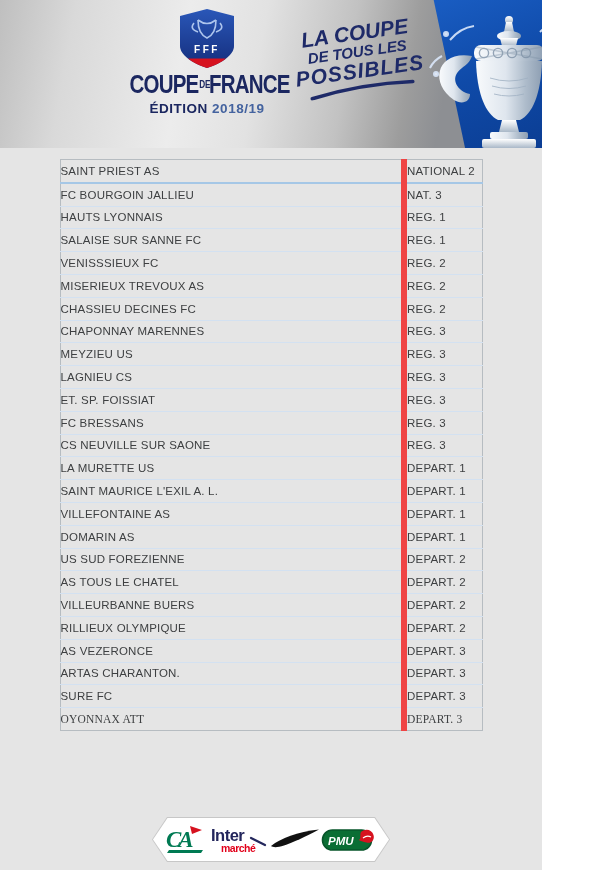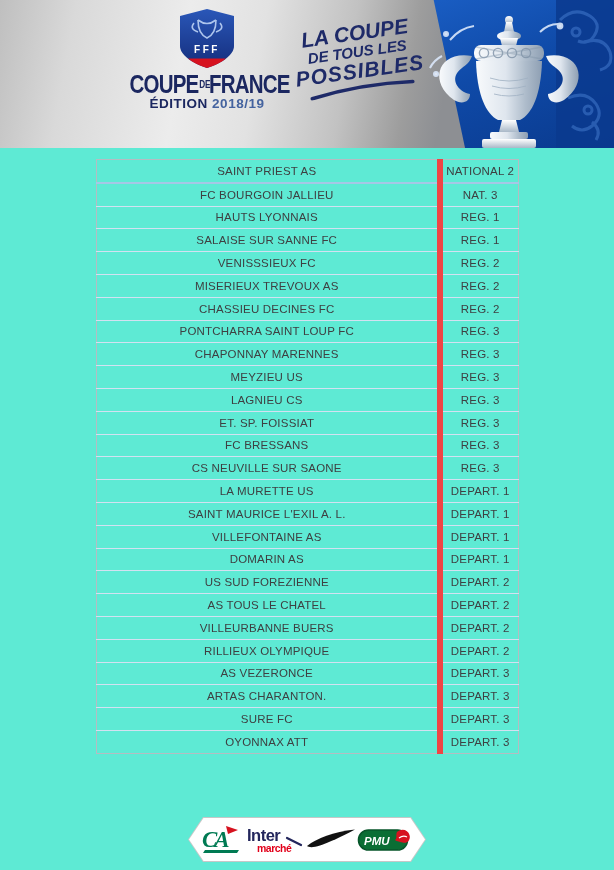--- a/index.html
+++ b/index.html
@@ -1,35 +1,35 @@
 <!DOCTYPE html>
 <html><head>
 <meta charset="utf-8">
 <style>
   html,body{margin:0;padding:0;background:#fff;}
-  .page{position:relative;width:614px;height:870px;background:#5eead4;overflow:hidden;
+  .page{position:relative;width:542px;height:870px;background:#e5e5e5;overflow:hidden;
         font-family:"Liberation Sans",sans-serif;}
 
   
   .banner{position:relative;width:614px;height:148px;
           background:linear-gradient(100deg,#bfbfbf 0%,#d9d9d9 12%,#ececec 30%,#e2e2e2 42%,#c2c2c2 56%,#9d9d9d 66%,#8d8f93 72%);
           overflow:hidden;}
   .blue-panel{position:absolute;top:0;right:0;width:196px;height:148px;
           background:linear-gradient(160deg,#1a5ec4 0%,#0f4aa8 45%,#0a3a8e 100%);
           clip-path:polygon(8% 0,100% 0,100% 100%,24% 100%);}
   .blue-band{position:absolute;top:0;right:0;width:58px;height:148px;background:#0a3a8e;opacity:.85;}
   .damask{position:absolute;opacity:.55;}
 
   .brand{position:absolute;left:112px;top:8px;width:190px;text-align:center;}
   .shield{display:block;margin:0 auto;}
   .wordmark{margin-top:2px;color:#1b2760;font-weight:bold;font-size:25px;letter-spacing:-1px;
             display:inline-block;transform:scaleX(.82);white-space:nowrap;line-height:1;}
   .wordmark .de{display:inline-block;vertical-align:middle;width:11px;font-size:10px;letter-spacing:0;
             line-height:.9;word-break:break-all;margin:0 1px 4px 1px;}
-  .edition{font-size:13.5px;font-weight:bold;letter-spacing:.5px;line-height:1;}
+  .edition{margin-top:5px;font-size:13.5px;font-weight:bold;letter-spacing:.5px;line-height:1;}
   .edition .ed-label{color:#1b2760;}
   .edition .ed-year{color:#44639f;}
 
   .slogan{position:absolute;left:283px;top:22px;width:150px;transform:rotate(-8deg);
           color:#1e2a68;font-weight:bold;font-style:italic;text-align:center;line-height:1.05;}
   .slogan .l1{font-size:21px;letter-spacing:0;}
   .slogan .l2{font-size:15px;}
   .slogan .l3{font-size:21px;letter-spacing:1px;}
   .slogan svg{display:block;margin:2px auto 0;}
 
@@ -39,26 +39,26 @@
   .title-row{margin-top:17px;text-align:center;color:#e8141c;font-weight:bold;line-height:1;}
   .round{font-size:16px;}
   .round sup{font-size:9px;}
   .group{font-size:26px;letter-spacing:0;}
 
   
   table.teams{width:422px;margin:11px auto 0;border-collapse:collapse;table-layout:fixed;
               border:1px solid #b6bcc1;}
   table.teams col.c-team{width:344px;}
   table.teams col.c-div{width:78px;}
-  table.teams td{height:21.8px;padding:0;text-align:center;vertical-align:middle;
+  table.teams td{height:21.8px;padding:0;text-align:left;vertical-align:middle;
               font-size:11.5px;letter-spacing:.2px;color:#3e4042;
               border-top:1px solid #d3e1f1;border-bottom:1px solid #d3e1f1;}
   table.teams td.division{border-left:6px solid #ef4444;}
   table.teams tr.first td{border-top:none;border-bottom:2px solid #a5c7e6;}
-  table.teams tr:last-child td{border-bottom:none;}
+  table.teams tr:last-child td{border-bottom:none;font-family:Liberation Serif, serif;}
 
   
   .sponsor-wrap{position:absolute;left:50%;bottom:8px;transform:translateX(-50%);}
   .hex-outer{position:relative;width:238px;height:45px;background:#c7c7c7;
              clip-path:polygon(15px 0,223px 0,238px 22.5px,223px 45px,15px 45px,0 22.5px);}
   .hex-inner{position:absolute;left:1px;top:1px;width:236px;height:43px;background:#fff;
              clip-path:polygon(14.5px 0,221.5px 0,236px 21.5px,221.5px 43px,14.5px 43px,0 21.5px);
              display:flex;align-items:center;justify-content:center;}
 </style>
 </head>
@@ -196,24 +196,20 @@
     </tr>
         <tr>
       <td class="team">MISERIEUX TREVOUX AS</td>
       <td class="division">REG. 2</td>
     </tr>
         <tr>
       <td class="team">CHASSIEU DECINES FC</td>
       <td class="division">REG. 2</td>
     </tr>
         <tr>
-      <td class="team">PONTCHARRA SAINT LOUP FC</td>
-      <td class="division">REG. 3</td>
-    </tr>
-        <tr>
       <td class="team">CHAPONNAY MARENNES</td>
       <td class="division">REG. 3</td>
     </tr>
         <tr>
       <td class="team">MEYZIEU US</td>
       <td class="division">REG. 3</td>
     </tr>
         <tr>
       <td class="team">LAGNIEU CS</td>
       <td class="division">REG. 3</td>

